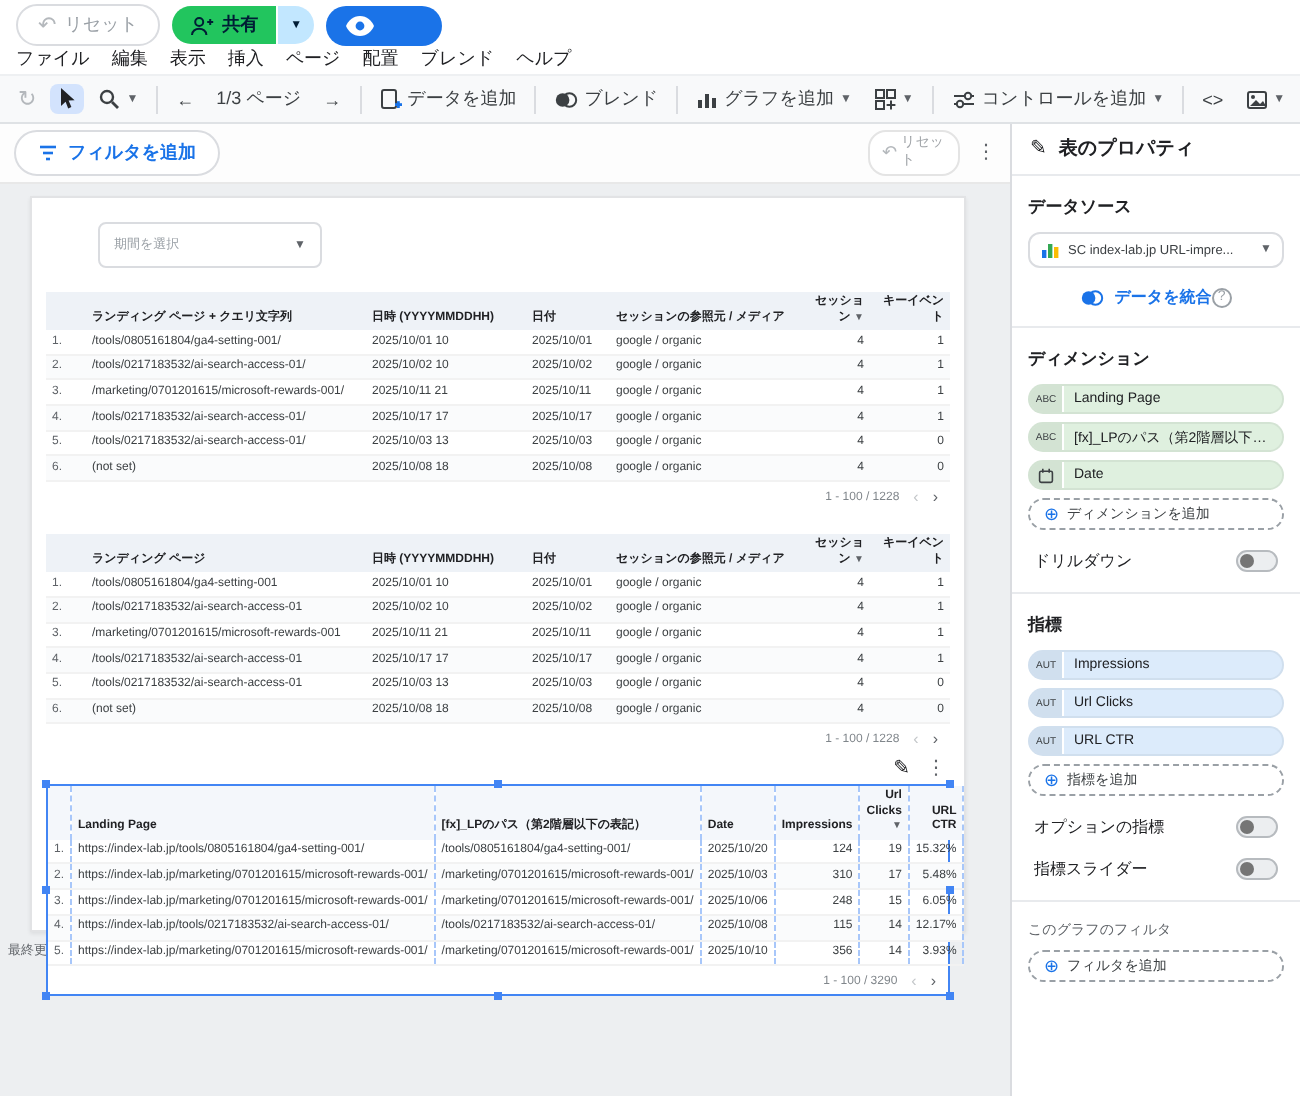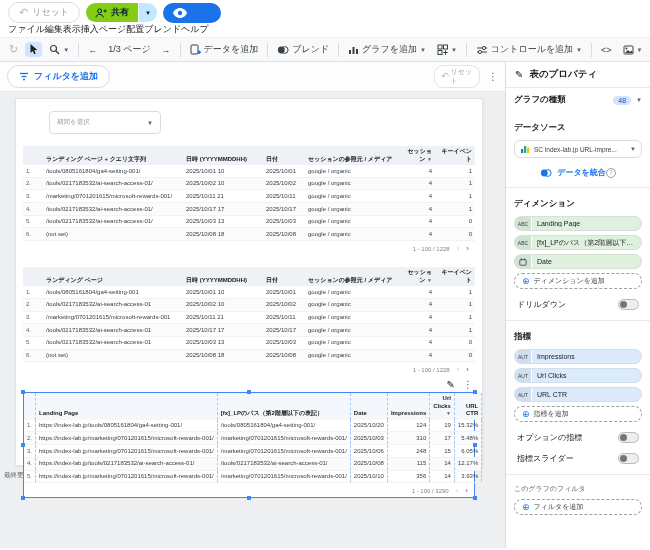--- a/index.html
+++ b/index.html
@@ -7,24 +7,24 @@
   body{font-family:"Liberation Sans","DejaVu Sans",sans-serif;background:#fff;color:#202124;position:relative}
   button{font-family:inherit;cursor:pointer}
   svg{display:block}
 
   
   .titlebar{display:flex;justify-content:space-between;align-items:center;padding:4px 8px 0 8px;height:21px}
   .title{font-size:11px;color:#202124}
   .title-actions{display:flex;gap:6px;align-items:center}
   .btn-reset{display:flex;align-items:center;gap:4px;border:1px solid #dadce0;border-radius:12px;background:#fff;color:#9aa0a6;font-size:9px;padding:3px 10px}
   .share-split{display:flex;border-radius:12px;overflow:hidden}
-  .share-main{display:flex;align-items:center;gap:4px;background:#84cc16;border:none;font-size:9px;color:#001d35;padding:3px 9px;font-weight:bold}
+  .share-main{display:flex;align-items:center;gap:4px;background:#22c55e;border:none;font-size:9px;color:#001d35;padding:3px 9px;font-weight:bold}
   .share-caret{background:#c2e7ff;border:none;border-left:1px solid #fff;color:#001d35;font-size:6px;padding:3px 6px}
   .btn-view{display:flex;align-items:center;gap:4px;background:#1a73e8;border:none;border-radius:13px;padding:5px 10px;width:58px;margin-right:-34px}
-  .menubar{display:flex;padding:2px 8px;height:16px;align-items:center}
+  .menubar{display:flex;gap:11px;padding:2px 8px;height:16px;align-items:center}
   .menu-item{font-size:9px;color:#202124}
 
   
   .toolbar{display:flex;align-items:center;gap:3px;height:25px;background:#f8f9fa;border-top:1px solid #eef0f2;border-bottom:1px solid #dfe2e5;padding:0 5px;font-size:9px;color:#3c4043;white-space:nowrap}
   .ti{display:flex;align-items:center;gap:3px;padding:2px 4px;border-radius:4px;background:transparent;border:none;font-size:9px;color:#3c4043}
   .ti.selected{background:#d3e3fd}
   .tsep{width:1px;height:14px;background:#dadce0;margin:0 2px;flex:none}
   .caret{font-size:6px;color:#5f6368}
   .undo-glyph{color:#b4b8bc;font-size:11px}
   .kebab{color:#5f6368;font-size:10px;letter-spacing:0}
@@ -542,26 +542,20 @@
       <div class="last-updated">最終更新日: 2025/10/29 10:50:52</div>
     </div>
   </div>
 
   <div class="rightpanel">
     <div class="phead">
       <span class="pencil">✎</span>
       <span>表のプロパティ</span>
     </div>
 
-    <div class="ctype">
-      <span>グラフの種類</span>
-      <span class="grow"></span>
-      <span class="badge">48</span>
-      <span class="caret">▼</span>
-    </div>
 
 
     <div class="plabel">データソース</div>
     <div class="ds-chip">
       <span>
           <svg width="10" height="10" viewBox="0 0 10 10">
             <rect x="1" y="5" width="2.2" height="4" fill="#1a73e8"></rect>
             <rect x="4" y="2" width="2.2" height="7" fill="#34a853"></rect>
             <rect x="7" y="3.5" width="2.2" height="5.5" fill="#fbbc04"></rect>
           </svg>

